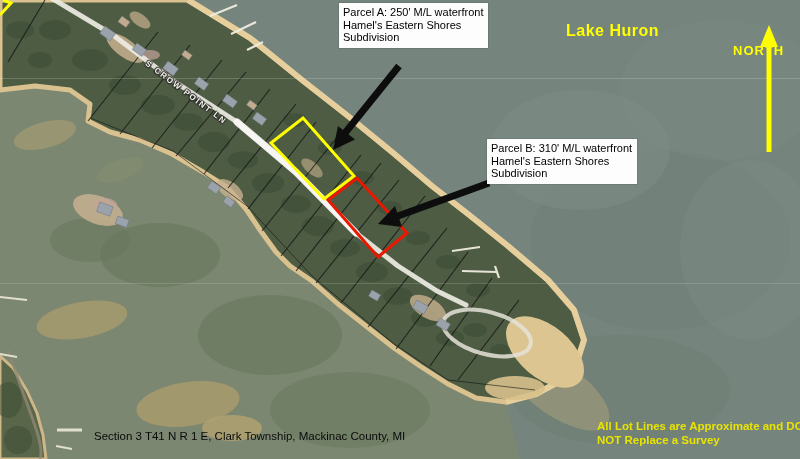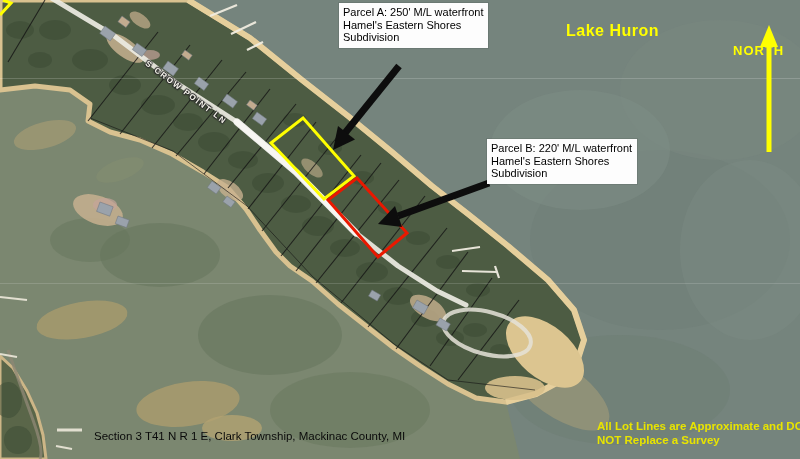--- a/index.html
+++ b/index.html
@@ -207,21 +207,21 @@
     </g>
   </svg>
 
   <div class="callout" id="parcel-a-callout">
     <div>Parcel A: 250' M/L waterfront</div>
     <div>Hamel's Eastern Shores</div>
     <div>Subdivision</div>
   </div>
 
   <div class="callout" id="parcel-b-callout">
-    <div>Parcel B: 220' M/L waterfront</div>
+    <div>Parcel B: 310' M/L waterfront</div>
     <div>Hamel's Eastern Shores</div>
     <div>Subdivision</div>
   </div>
 
   <div id="lake-label">Lake Huron</div>
   <div id="north-label">NORTH</div>
   <div id="street-label">S CROW POINT LN</div>
   <div id="section-label">Section 3 T41 N R 1 E, Clark Township, Mackinac County, MI</div>
   <div id="disclaimer">
     <div>All Lot Lines are Approximate and DO</div>

